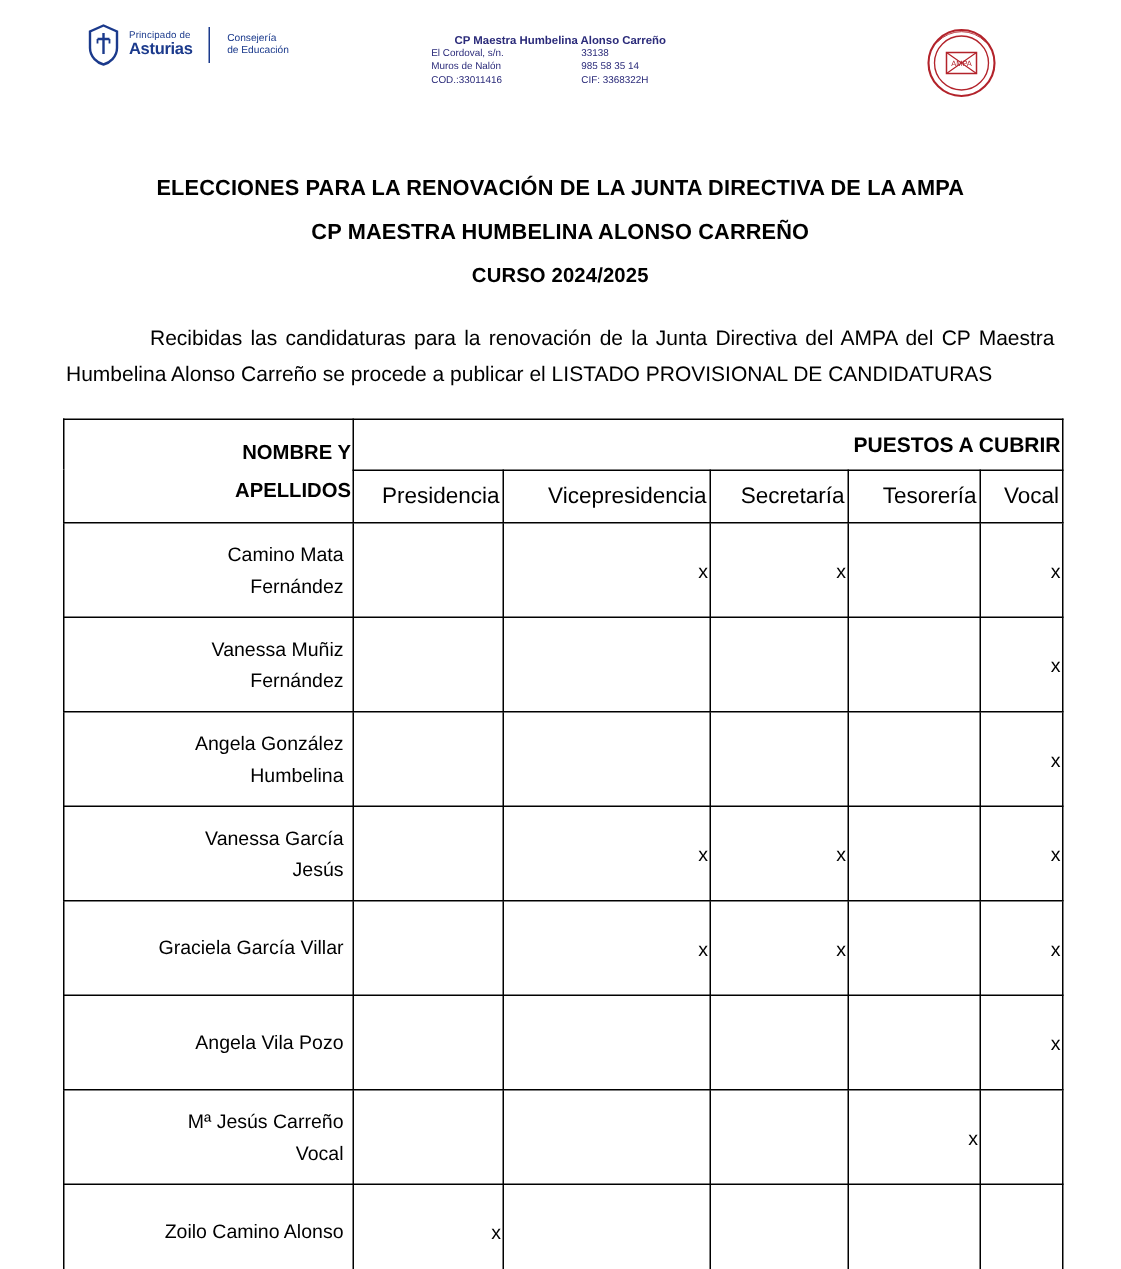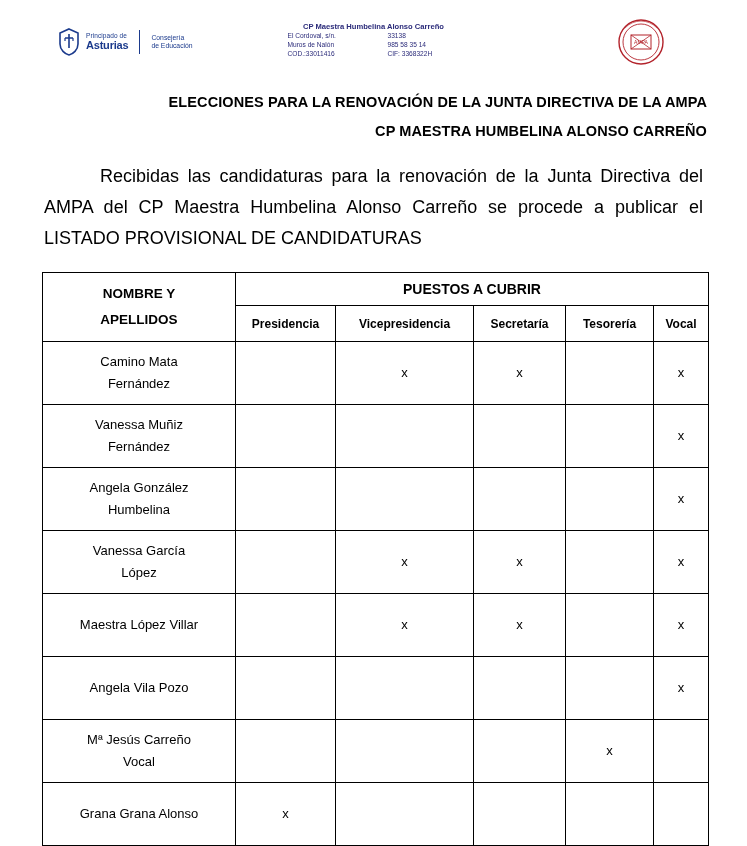--- a/index.html
+++ b/index.html
@@ -24,21 +24,21 @@
   }
 
   
   .header-band {
     position: relative;
     height: 78px;
   }
   .logo-asturias {
     position: absolute;
     left: 18px;
-    top: 28px;
+    top: 16px;
     display: flex;
     align-items: center;
     gap: 6px;
   }
   .logo-asturias .crest {
     width: 22px;
     height: 28px;
   }
   .logo-asturias .gov-text {
     display: flex;
@@ -99,83 +99,83 @@
   .seal {
     position: absolute;
     right: 42px;
     top: 18px;
     width: 48px;
     height: 48px;
   }
 
   
   .titles {
-    text-align: right;
-    margin-top: 16px;
+    text-align: center;
+    margin-top: 40px;
   }
   .titles .t-line {
     font-size: 14.5px;
     font-weight: bold;
     letter-spacing: 0.1px;
     margin-bottom: 13px;
   }
   .titles .t-line.t3 {
     font-size: 13.5px;
     margin-bottom: 0;
   }
 
   
   .para {
     margin-top: 22px;
-    font-size: 18px;
+    font-size: 14px;
     line-height: 1.72;
     text-align: justify;
     text-justify: inter-word;
     padding: 0 4px 0 4px;
   }
   .para .indent { display: inline-block; width: 56px; }
 
   
   .table-wrap {
     margin-top: 18px;
     padding: 0 2px;
   }
   table.cand {
     border-collapse: collapse;
     width: 100%;
     table-layout: fixed;
   }
   table.cand th, table.cand td {
     border: 1px solid #000;
-    text-align: center;
+    text-align: right;
     vertical-align: middle;
   }
   th.name-head {
     font-size: 13.5px;
     font-weight: bold;
     height: 66px;
     line-height: 1.9;
     width: 190px;
   }
   th.puestos-head {
     font-size: 14px;
     font-weight: bold;
     height: 30px;
   }
   th.sub-head {
-    font-size: 12px;
-    font-weight: bold;
+    font-size: 15px;
+    font-weight: normal;
     height: 34px;
     padding: 0 2px;
   }
   td.name-cell {
     font-size: 13px;
     height: 60px;
     line-height: 1.65;
-    padding: 0 20px;
+    padding: 0 6px;
   }
   td.mark-cell {
     font-size: 13px;
     height: 60px;
   }
   col.c-presi { width: 100px; }
   col.c-vice  { width: 138px; }
   col.c-secre { width: 92px; }
   col.c-teso  { width: 88px; }
   col.c-vocal { width: 55px; }
@@ -230,20 +230,21 @@
         <path d="M14 17 L34 31 M34 17 L14 31" stroke="#b3232b" stroke-width="0.8"></path>
         <text x="24" y="26" font-size="5" fill="#b3232b" text-anchor="middle" font-family="Liberation Sans, sans-serif">AMPA</text>
         <path d="M8 10 A22 22 0 0 1 40 10" fill="none" stroke="#b3232b" stroke-width="0.6"></path>
       </svg>
     </div>
   </div>
 
   <div class="titles">
     <div class="t-line t1">ELECCIONES PARA LA RENOVACIÓN DE LA JUNTA DIRECTIVA DE LA AMPA</div>
     <div class="t-line t2">CP MAESTRA HUMBELINA ALONSO CARREÑO</div>
+    <div class="t-line t3">CURSO 2024/2025</div>
   </div>
 
   <div class="para"><span class="indent"></span><span>Recibidas las candidaturas para la renovación de la Junta Directiva del AMPA del CP Maestra Humbelina Alonso Carreño se procede a publicar el LISTADO PROVISIONAL DE CANDIDATURAS</span></div>
 
   <div class="table-wrap">
     <table class="cand">
       <colgroup>
         <col>
         <col class="c-presi">
         <col class="c-vice">
@@ -297,31 +298,31 @@
             </td>
             <td class="mark-cell"></td>
             <td class="mark-cell"></td>
             <td class="mark-cell"></td>
             <td class="mark-cell"></td>
             <td class="mark-cell">x</td>
           </tr>
           <tr>
             <td class="name-cell">
               <div>Vanessa García</div>
-              <div>López</div>
-            </td>
-            <td class="mark-cell"></td>
-            <td class="mark-cell">x</td>
-            <td class="mark-cell">x</td>
-            <td class="mark-cell"></td>
-            <td class="mark-cell">x</td>
-          </tr>
-          <tr>
-            <td class="name-cell">
-              <div>Maestra López Villar</div>
+              <div>Jesús</div>
+            </td>
+            <td class="mark-cell"></td>
+            <td class="mark-cell">x</td>
+            <td class="mark-cell">x</td>
+            <td class="mark-cell"></td>
+            <td class="mark-cell">x</td>
+          </tr>
+          <tr>
+            <td class="name-cell">
+              <div>Graciela García Villar</div>
             </td>
             <td class="mark-cell"></td>
             <td class="mark-cell">x</td>
             <td class="mark-cell">x</td>
             <td class="mark-cell"></td>
             <td class="mark-cell">x</td>
           </tr>
           <tr>
             <td class="name-cell">
               <div>Angela Vila Pozo</div>
@@ -338,21 +339,21 @@
               <div>Vocal</div>
             </td>
             <td class="mark-cell"></td>
             <td class="mark-cell"></td>
             <td class="mark-cell"></td>
             <td class="mark-cell">x</td>
             <td class="mark-cell"></td>
           </tr>
           <tr>
             <td class="name-cell">
-              <div>Grana Grana Alonso</div>
+              <div>Zoilo Camino Alonso</div>
             </td>
             <td class="mark-cell">x</td>
             <td class="mark-cell"></td>
             <td class="mark-cell"></td>
             <td class="mark-cell"></td>
             <td class="mark-cell"></td>
           </tr>
         </tbody>
     </table>
   </div>

